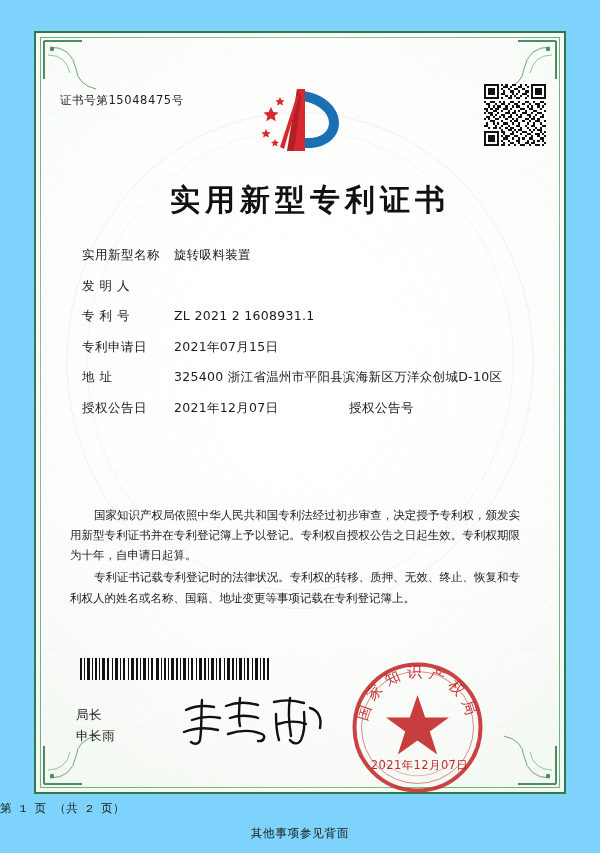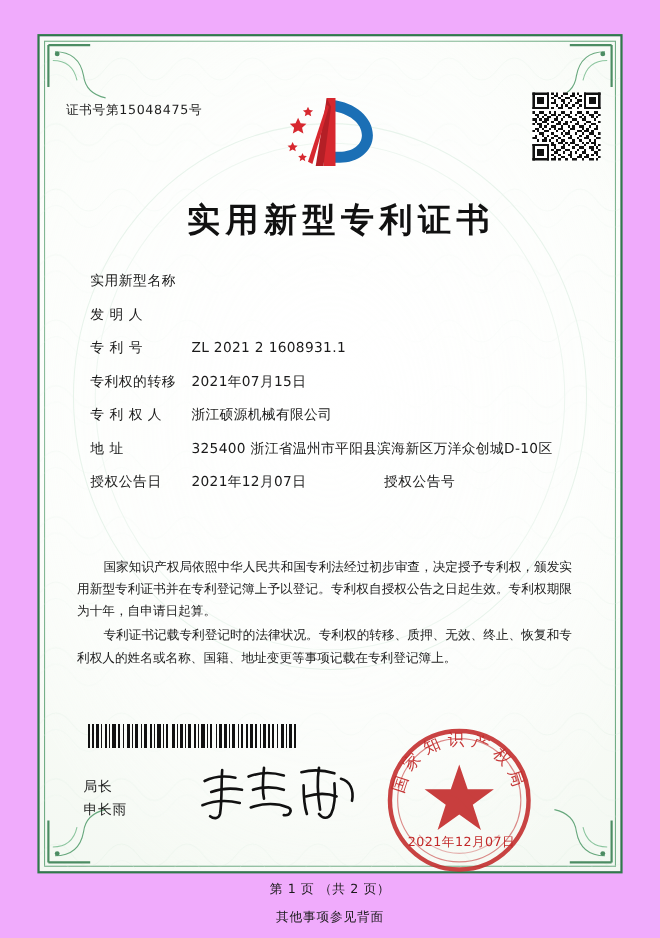--- a/index.html
+++ b/index.html
@@ -14,21 +14,21 @@
     color: #1a1a1a;
     position: relative;
     overflow: hidden;
   }
 
   .page {
     position: absolute;
     left: 0; top: 0;
     width: 600px;
     height: 853px;
-    background: #f0abfc;
+    background: #7dd3fc;
   }
 
   
   .cert-frame {
     position: absolute;
     left: 34px;
     top: 31px;
     width: 532px;
     height: 763px;
     border: 2px solid #2f7a4a;
@@ -197,24 +197,25 @@
     text-align: center;
     font-size: 11.5px;
     color: #c22929;
     letter-spacing: .4px;
   }
 
   .page-no {
     position: absolute;
     left: 0; right: 0;
     top: 801px;
-    text-align: center;
+    text-align: left;
     font-size: 11.5px;
     color: #1a1a1a;
     letter-spacing: .6px;
+    font-family: Liberation Mono, monospace;
   }
   .footnote {
     position: absolute;
     left: 0; right: 0;
     top: 826px;
     text-align: center;
     font-size: 11.5px;
     color: #1a1a1a;
     letter-spacing: .8px;
   }
@@ -502,35 +503,32 @@
         <rect x="24" y="28" width="2" height="1"></rect>
         <rect x="27" y="28" width="1" height="1"></rect>
     </g>
   </svg>
 
   <div class="title">实用新型专利证书</div>
 
   <div class="fields">
     <div class="field-row">
       <span class="field-label">实用新型名称</span>
+      <span class="field-value">旋转吸料装置</span>
     </div>
     <div class="field-row">
       <span class="field-label">发 明 人</span>
     </div>
     <div class="field-row">
       <span class="field-label">专 利 号</span>
       <span class="field-value">ZL 2021 2 1608931.1</span>
     </div>
     <div class="field-row">
-      <span class="field-label">专利权的转移</span>
+      <span class="field-label">专利申请日</span>
       <span class="field-value">2021年07月15日</span>
-    </div>
-    <div class="field-row">
-      <span class="field-label">专 利 权 人</span>
-      <span class="field-value">浙江硕源机械有限公司</span>
     </div>
     <div class="field-row">
       <span class="field-label">地 址</span>
       <span class="field-value">325400 浙江省温州市平阳县滨海新区万洋众创城D-10区</span>
     </div>
     <div class="field-row double">
       <span class="field-label">授权公告日</span>
       <span class="field-value">2021年12月07日</span>
       <span class="field-label2">授权公告号</span>
     </div>

